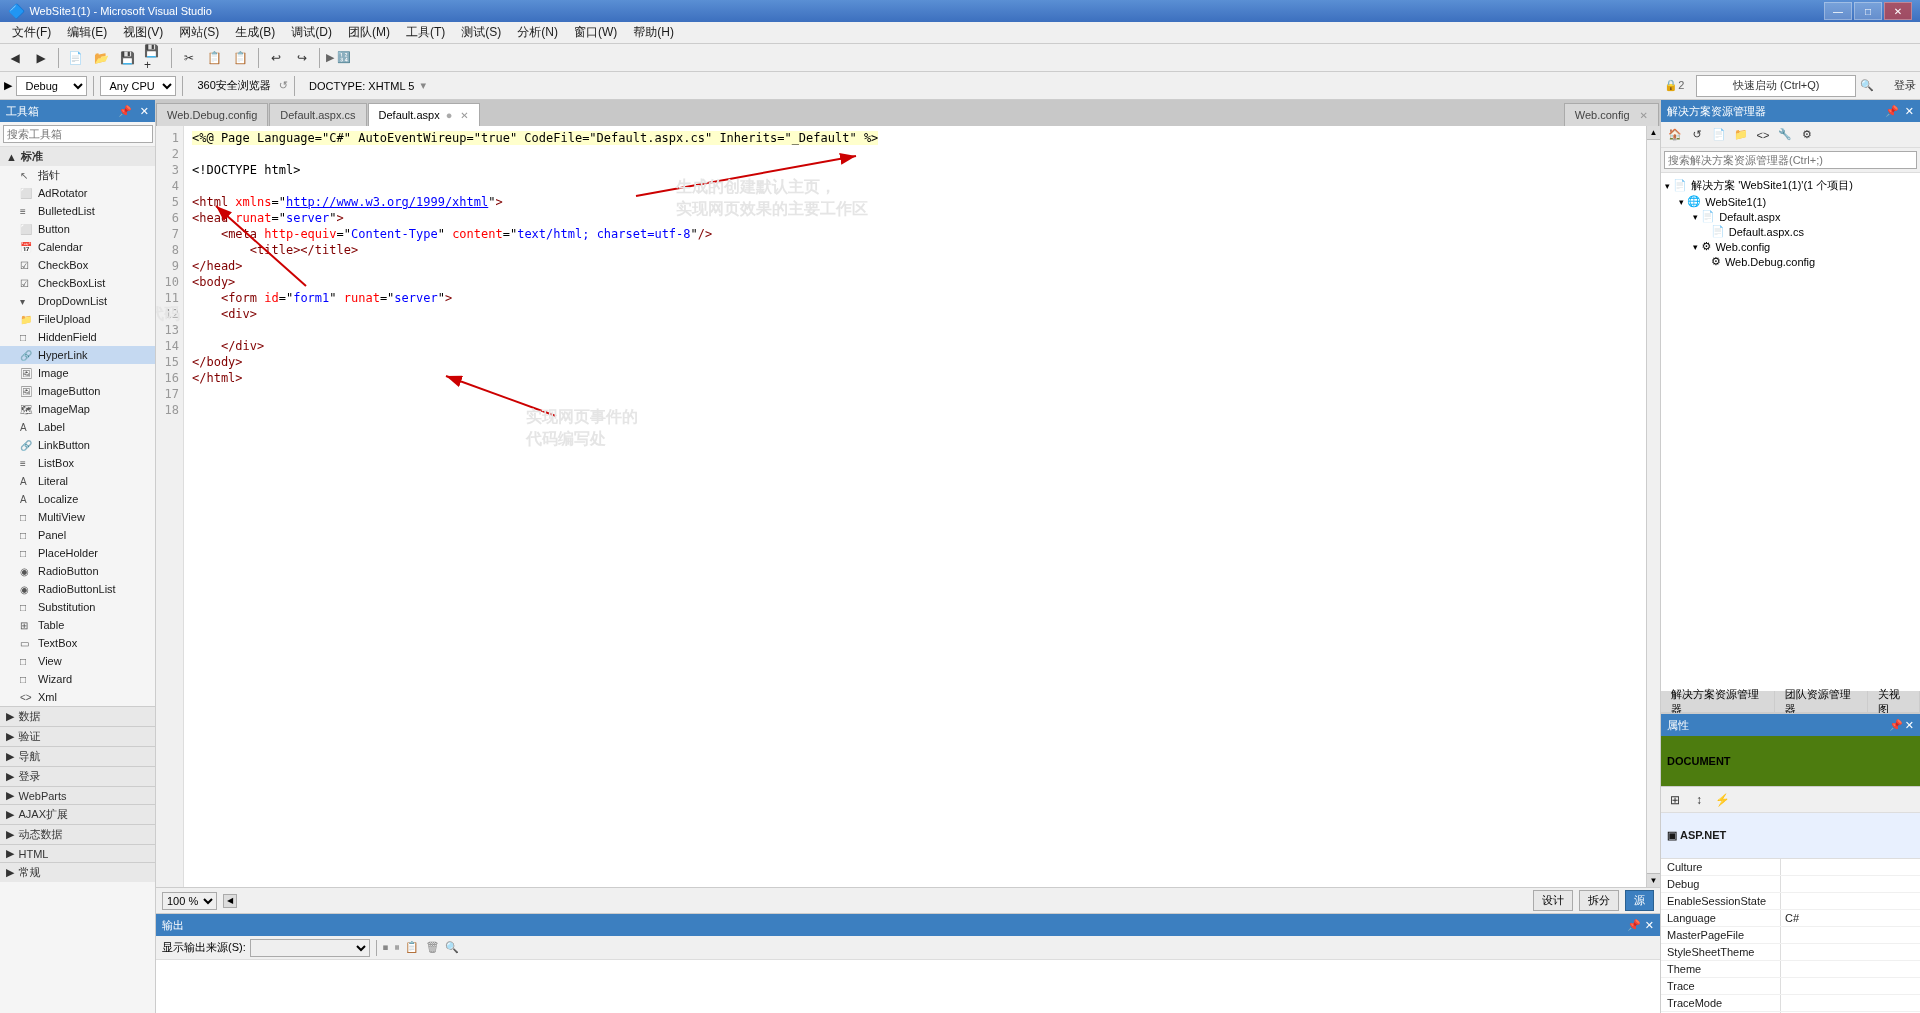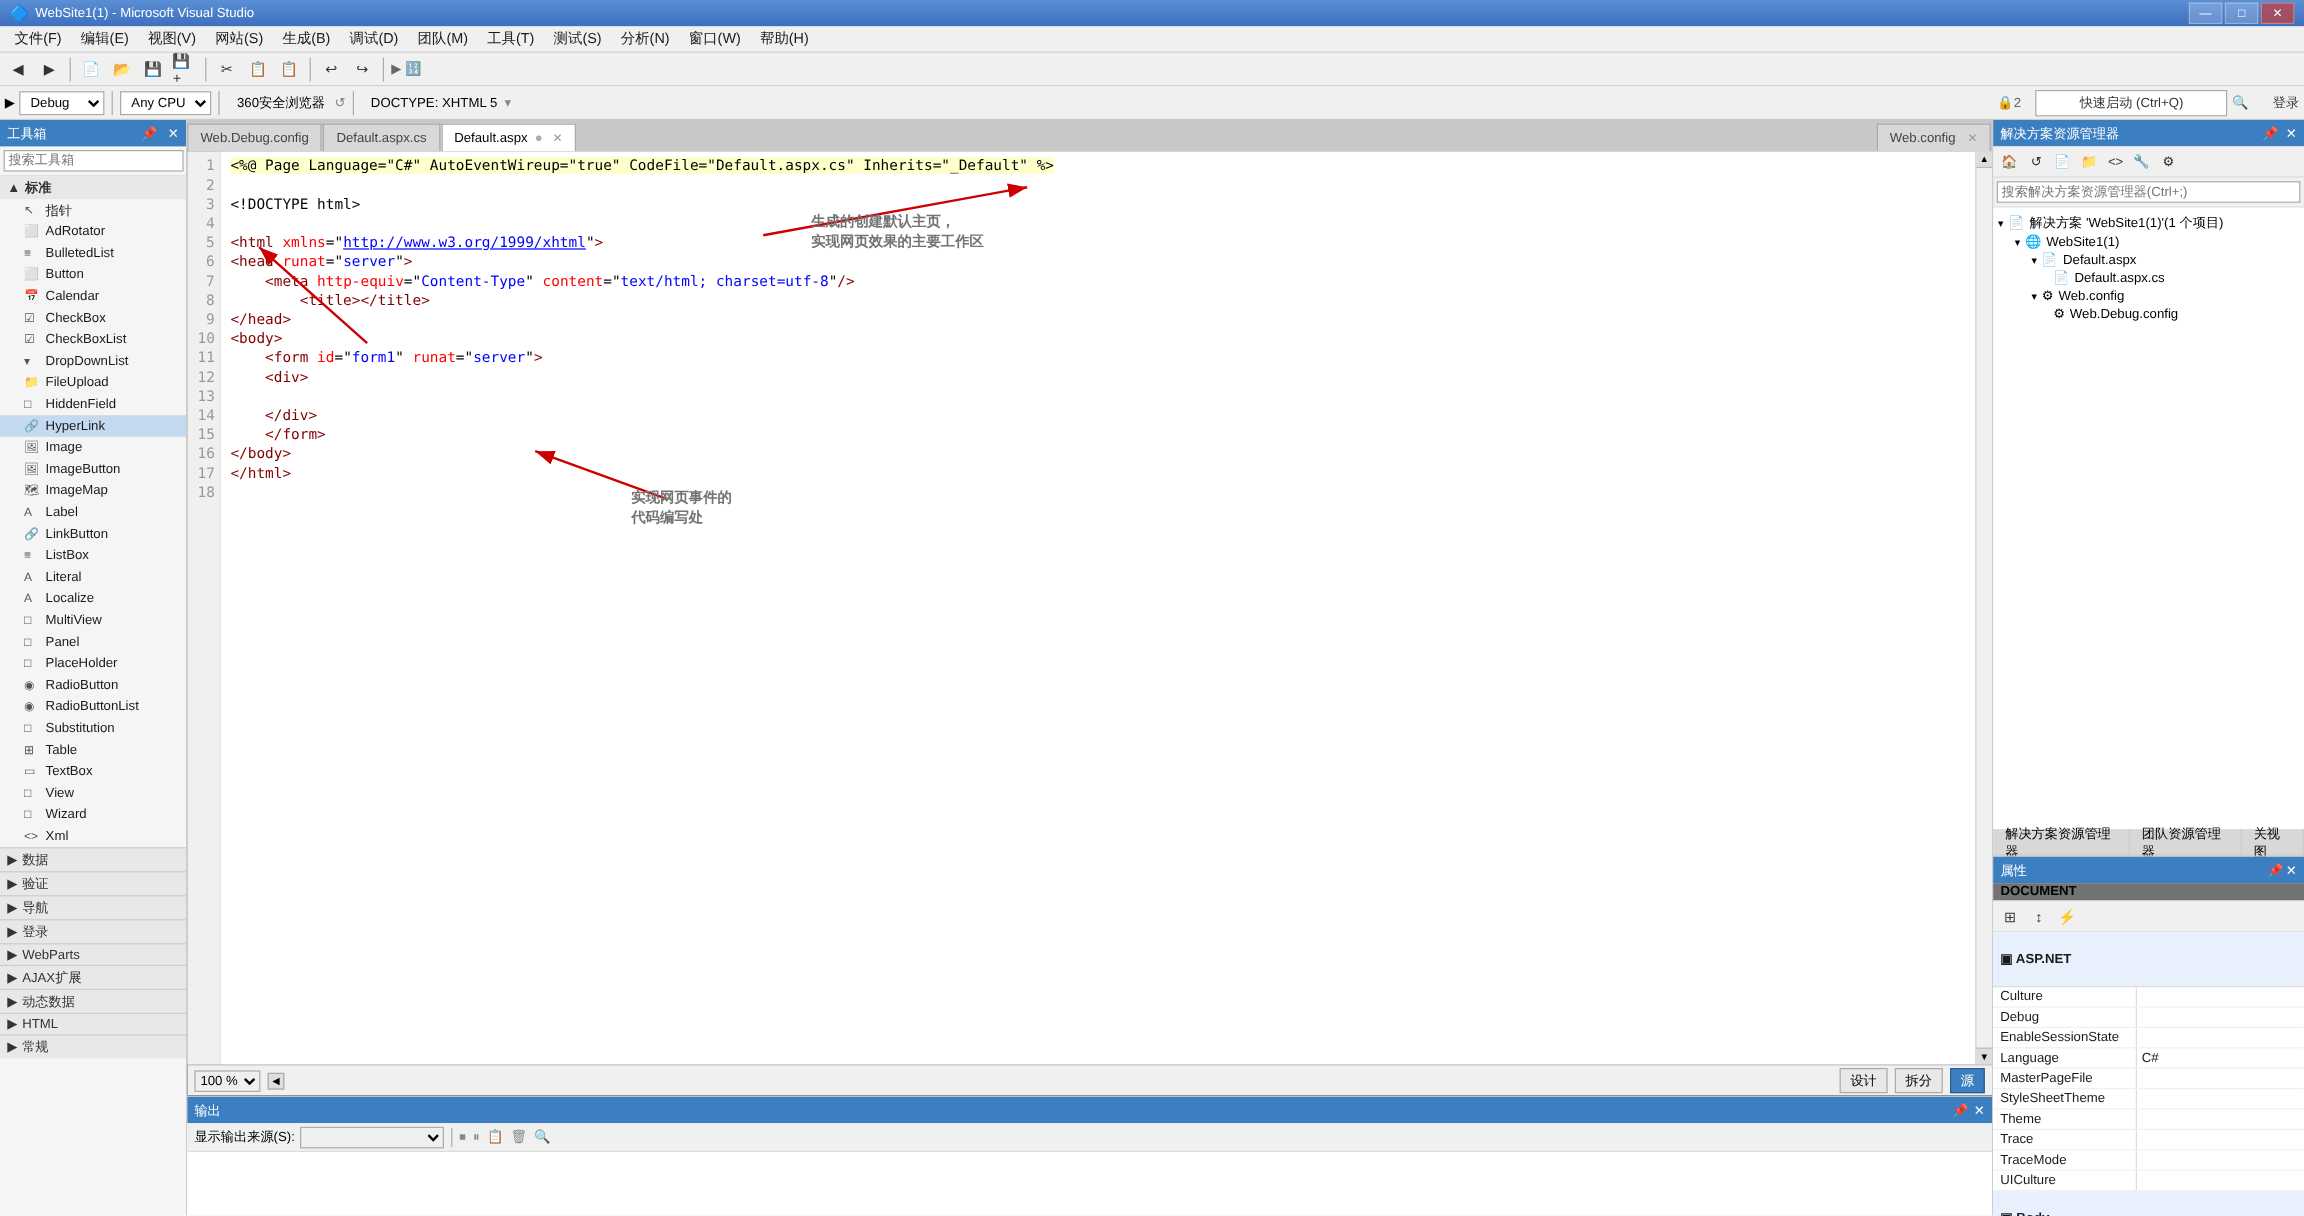--- a/index.html
+++ b/index.html
@@ -417,22 +417,22 @@
       display: flex;
       align-items: center;
       font-size: 11px;
       cursor: pointer;
       border-right: 1px solid #ccc;
     }
 
     
     .annotation-text {
       position: absolute;
-      color: #737373;
-      font-size: 12px;
+      color: #e5e5e5;
+      font-size: 16px;
       font-weight: bold;
       pointer-events: none;
       line-height: 1.4;
     }
 
     .arrow-canvas {
       position: absolute;
       top: 0; left: 0;
       width: 100%;
       height: 100%;
@@ -737,21 +737,20 @@
           <div class="code-line"><span class="tag">&lt;html</span> <span class="attr">xmlns</span>="<span style="color:#00f; text-decoration:underline;">http://www.w3.org/1999/xhtml</span>"<span class="tag">&gt;</span></div>
           <div class="code-line"><span class="tag">&lt;head</span> <span class="attr">runat</span>="<span class="val">server</span>"<span class="tag">&gt;</span></div>
           <div class="code-line">    <span class="tag">&lt;meta</span> <span class="attr">http-equiv</span>="<span class="val">Content-Type</span>" <span class="attr">content</span>="<span class="val">text/html; charset=utf-8</span>"<span class="tag">/&gt;</span></div>
           <div class="code-line">        <span class="tag">&lt;title&gt;&lt;/title&gt;</span></div>
           <div class="code-line"><span class="tag">&lt;/head&gt;</span></div>
           <div class="code-line"><span class="tag">&lt;body&gt;</span></div>
           <div class="code-line">    <span class="tag">&lt;form</span> <span class="attr">id</span>="<span class="val">form1</span>" <span class="attr">runat</span>="<span class="val">server</span>"<span class="tag">&gt;</span></div>
           <div class="code-line">    <span class="tag">&lt;div&gt;</span></div>
           <div class="code-line">&nbsp;</div>
           <div class="code-line">    <span class="tag">&lt;/div&gt;</span></div>
-          <div class="code-line">    <span class="tag">&lt;/form&gt;</span></div>
           <div class="code-line"><span class="tag">&lt;/body&gt;</span></div>
           <div class="code-line"><span class="tag">&lt;/html&gt;</span></div>
           <div class="code-line">&nbsp;</div>
         </div>
 
         <div style="width:14px; background:#f0f0f0; border-left:1px solid #ccc; display:flex; flex-direction:column;">
           <div style="height:14px; background:#ddd; border-bottom:1px solid #bbb; display:flex; align-items:center; justify-content:center; font-size:8px; cursor:pointer;">▲</div>
           <div style="flex:1;"></div>
           <div style="height:14px; background:#ddd; border-top:1px solid #bbb; display:flex; align-items:center; justify-content:center; font-size:8px; cursor:pointer;">▼</div>
         </div>
@@ -890,21 +889,21 @@
       </div>
     </div>
 
     <div class="properties-panel">
       <div class="output-header">
         <span>属性</span>
         <div style="flex:1;"></div>
         <span>📌</span>
         <span style="margin-left:2px;">✕</span>
       </div>
-      <div style="padding: 1px 6px; font-size:11px; font-weight:bold; background:#737373; border-bottom:1px solid #ccc;">DOCUMENT</div>
+      <div style="padding: 19px 6px; font-size:11px; font-weight:bold; background:#4d7c0f; border-bottom:1px solid #ccc;">DOCUMENT</div>
       <div class="prop-toolbar">
         <div class="toolbar-btn" style="width:20px;height:20px;">⊞</div>
         <div class="toolbar-btn" style="width:20px;height:20px;">↕</div>
         <div class="toolbar-btn" style="width:20px;height:20px;">⚡</div>
       </div>
       <div class="prop-table">
         <div class="prop-section">▣ ASP.NET</div>
         <div class="prop-row">
           <span class="prop-name">Culture</span>
           <span class="prop-value"></span>

